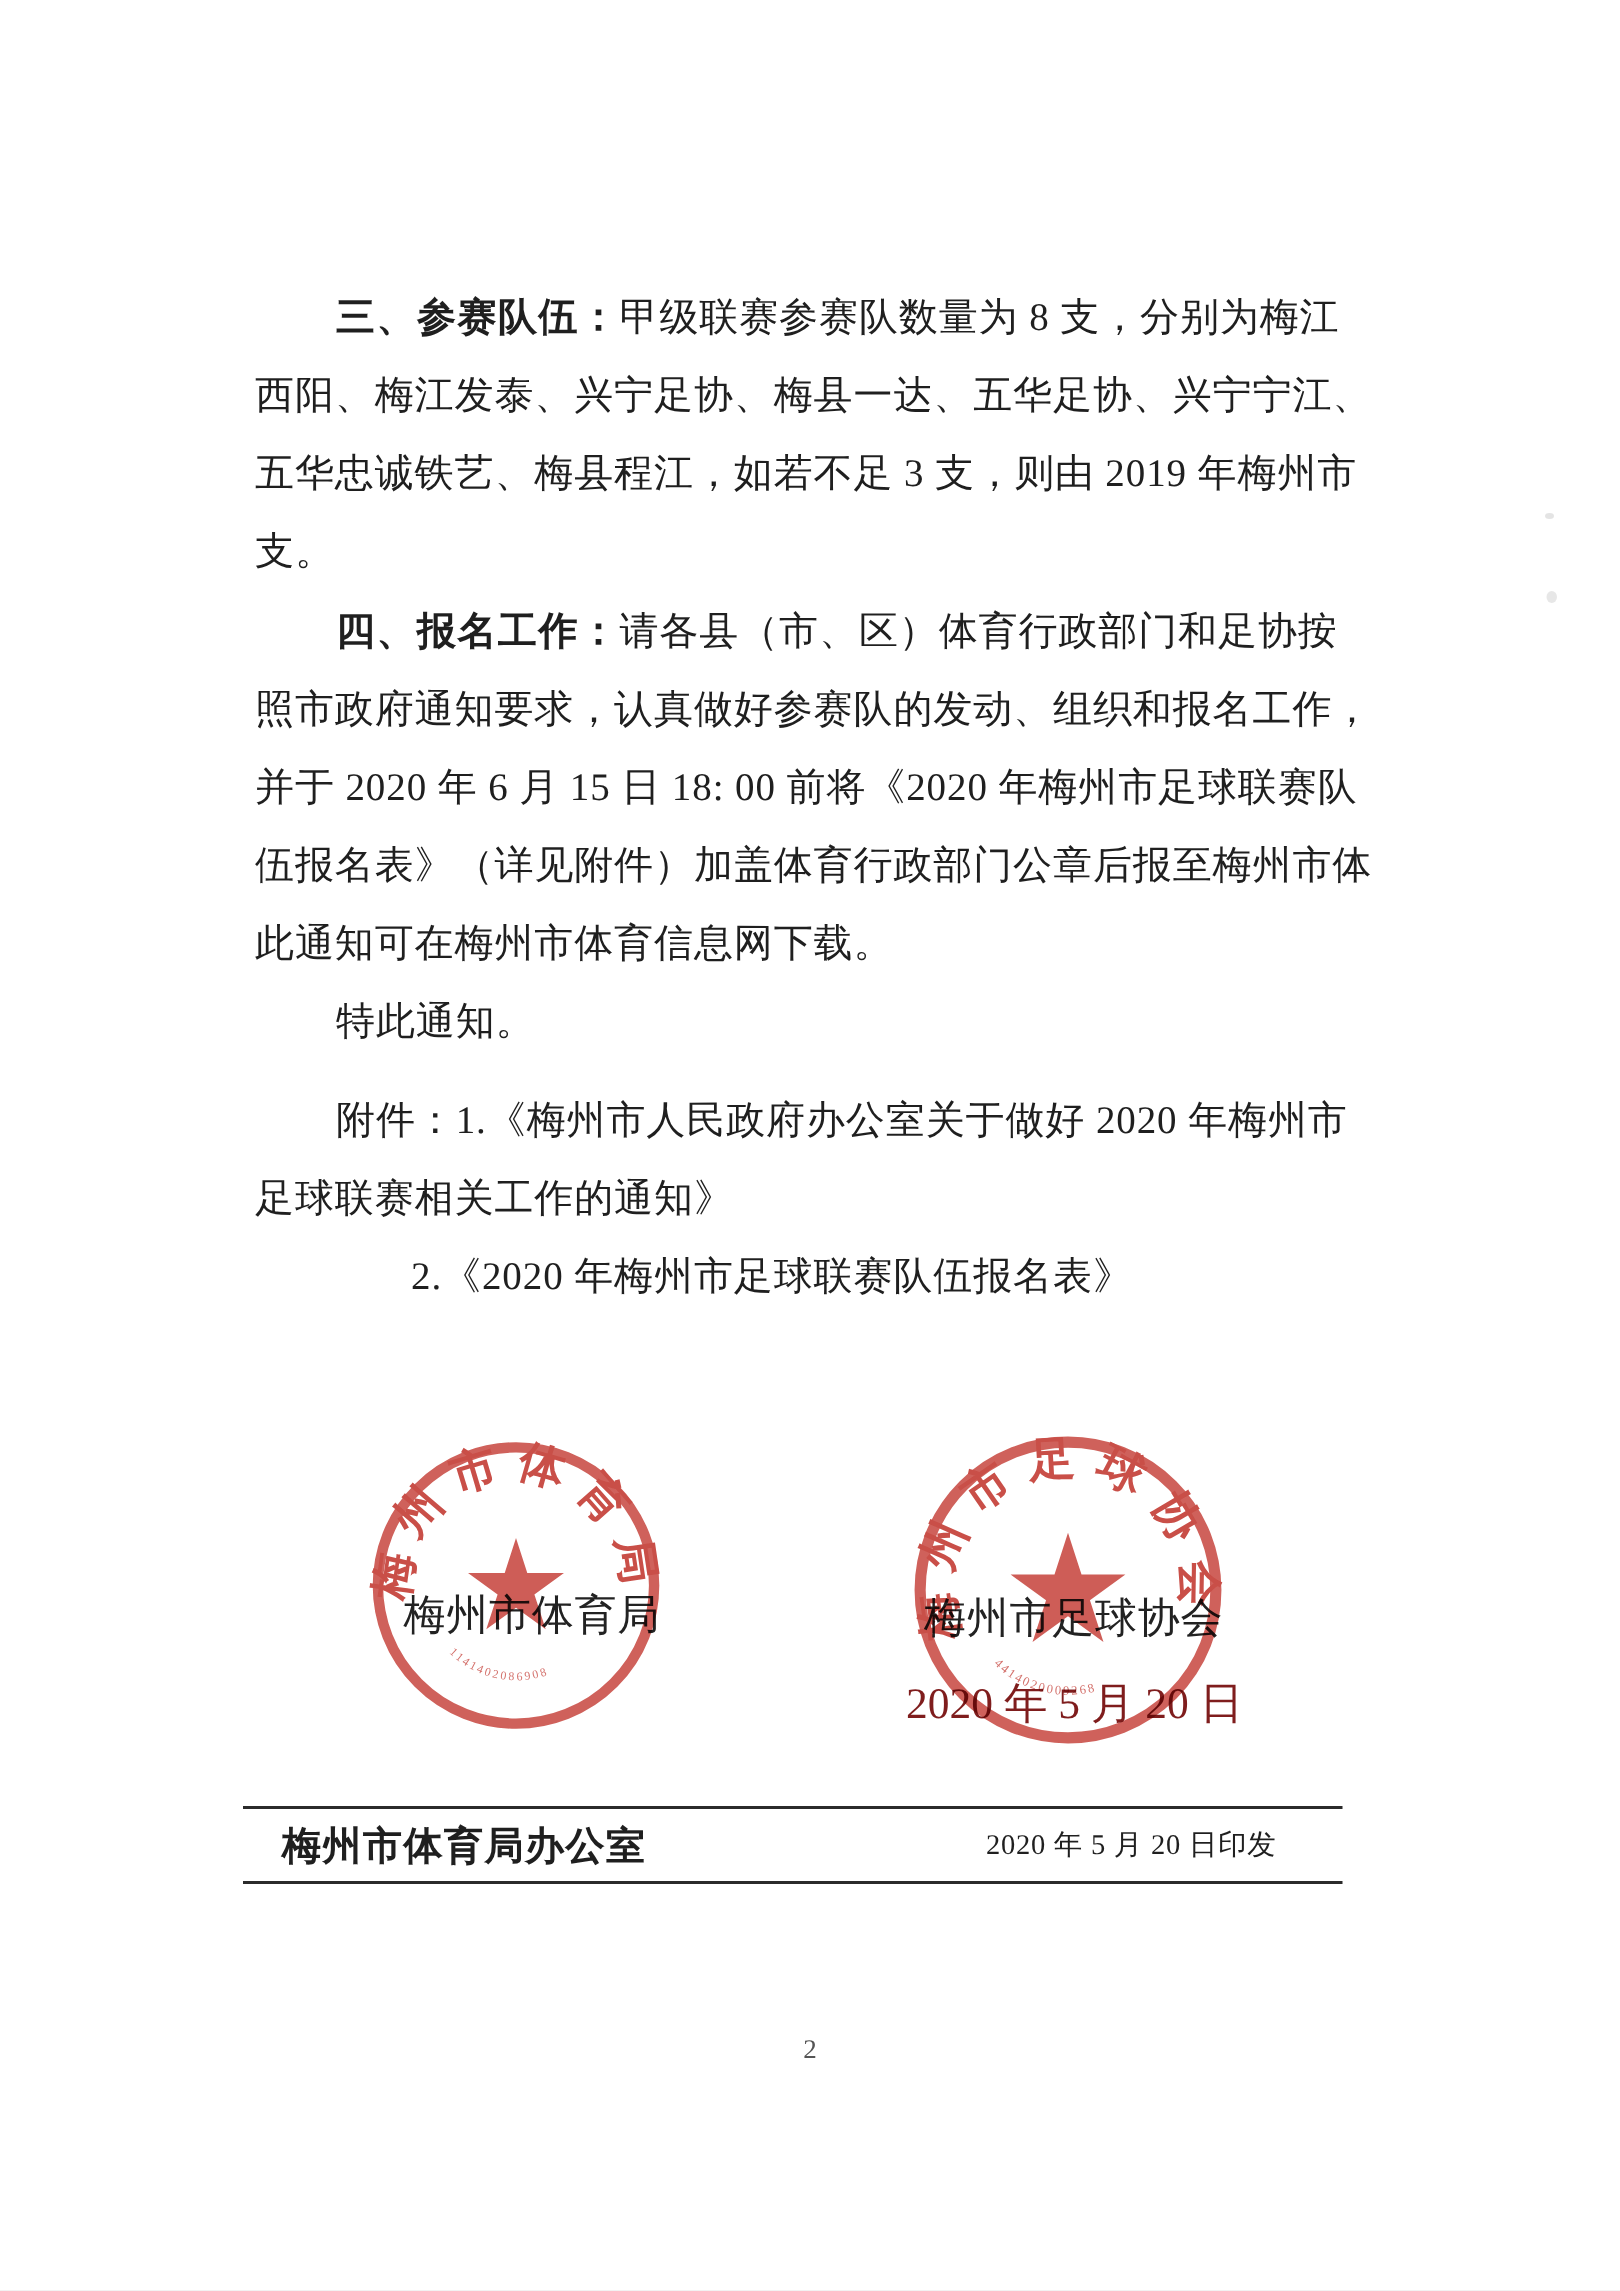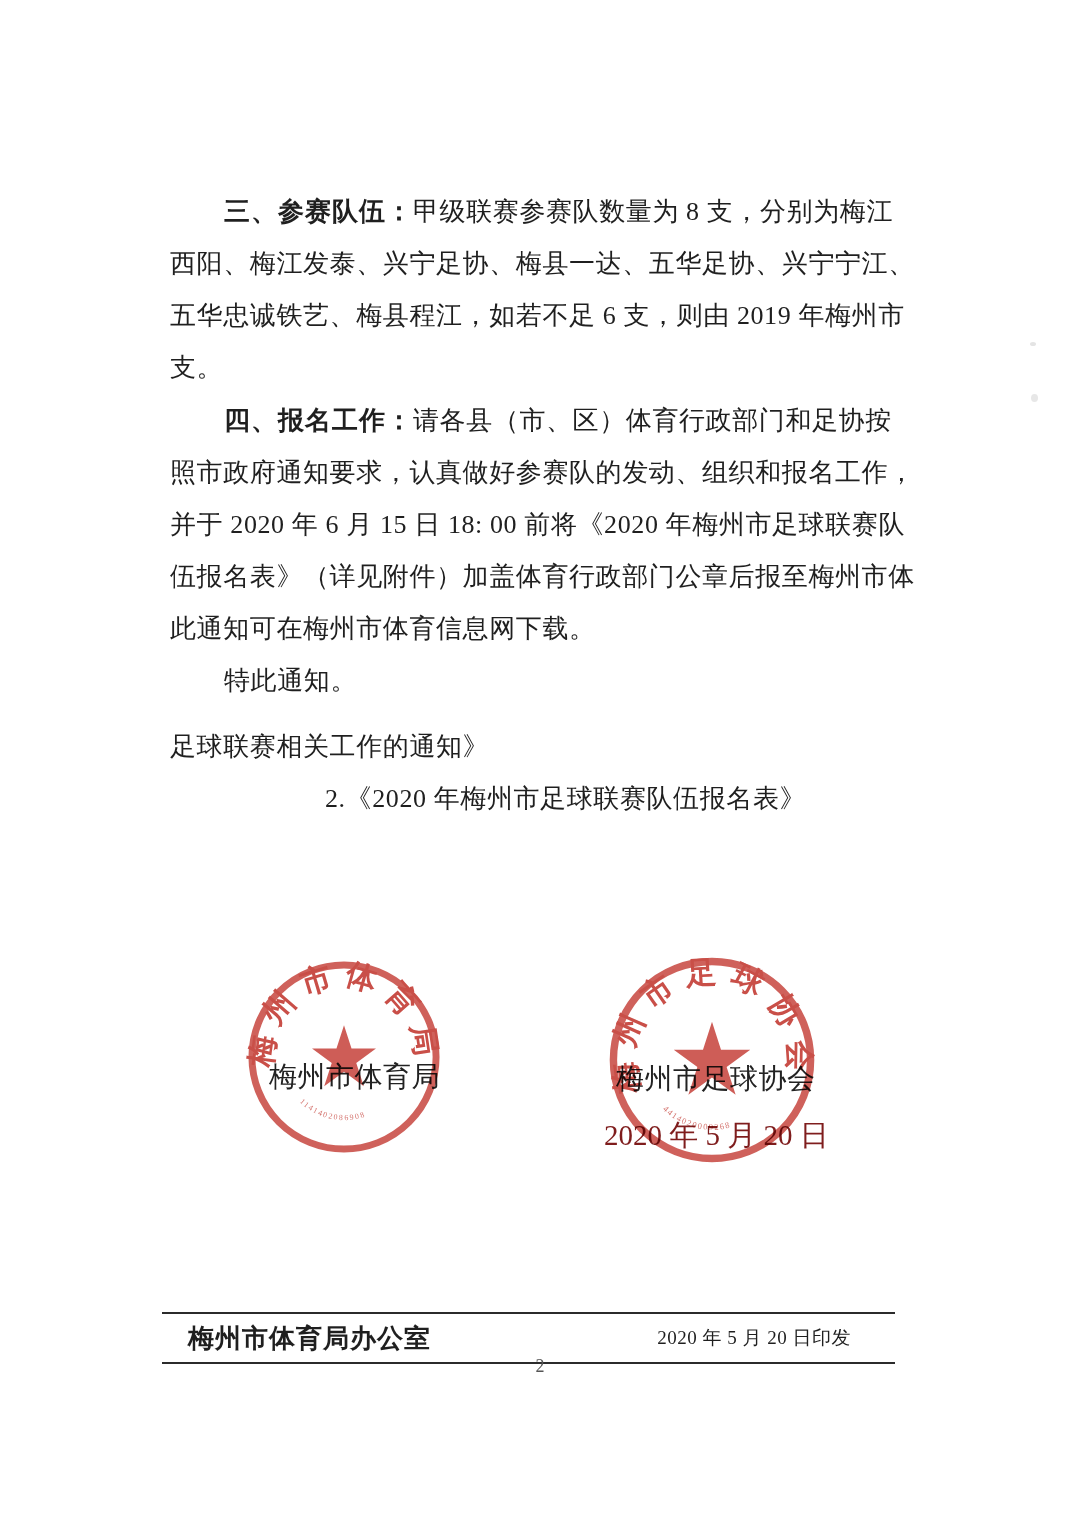--- a/index.html
+++ b/index.html
@@ -23,21 +23,21 @@
   .line{white-space:nowrap;}
   .indent{text-indent:54px;}
   .head{
     font-family:"Liberation Sans","DejaVu Sans",sans-serif;
     font-weight:700;
     letter-spacing:1px;
   }
   .attachments{margin-top:14px;}
   .att-1{margin-left:54px;}
   .att-2{}
-  .att-3{margin-left:51px;text-align:center;}
+  .att-3{margin-left:104px;}
 
   
   .org-name{
     position:absolute;
     font-size:28px;
     letter-spacing:0.5px;
     white-space:nowrap;
     color:#222;
   }
   .org-left{left:269px;top:1058px;}
@@ -62,21 +62,21 @@
     left:158px;top:1186px;
     font-family:"Liberation Sans","DejaVu Sans",sans-serif;
     font-weight:700;
     font-size:29px;
     letter-spacing:1px;
     color:#111;
     white-space:nowrap;
   }
   .footer-bar{
     position:absolute;
-    left:162px;top:1312px;
+    left:162px;top:1204px;
     width:733px;height:52px;
     border-top:2px solid #2b2b2b;
     border-bottom:2px solid #2b2b2b;
     display:flex;
     align-items:center;
     justify-content:space-between;
     padding:0 44px 0 26px;
     box-sizing:border-box;
   }
   .footer-office{
@@ -96,30 +96,31 @@
   .speck-2{left:1031px;top:394px;width:7px;height:8px;opacity:.45;}
 </style>
 </head>
 <body>
 
 <div class="page">
 
   <div class="body-text">
     <div class="line indent"><span class="head">三、参赛队伍：</span><span>甲级联赛参赛队数量为 8 支，分别为梅江</span></div>
     <div class="line">西阳、梅江发泰、兴宁足协、梅县一达、五华足协、兴宁宁江、</div>
-    <div class="line">五华忠诚铁艺、梅县程江，如若不足 6 支，则由 2019 年梅州市</div>
+    <div class="line">五华忠诚铁艺、梅县程江，如若不足 3 支，则由 2019 年梅州市</div>
     <div class="line">支。</div>
     <div class="line indent"><span class="head">四、报名工作：</span><span>请各县（市、区）体育行政部门和足协按</span></div>
     <div class="line">照市政府通知要求，认真做好参赛队的发动、组织和报名工作，</div>
     <div class="line">并于 2020 年 6 月 15 日 18: 00 前将《2020 年梅州市足球联赛队</div>
     <div class="line">伍报名表》（详见附件）加盖体育行政部门公章后报至梅州市体</div>
     <div class="line">此通知可在梅州市体育信息网下载。</div>
     <div class="line indent">特此通知。</div>
 
     <div class="attachments">
+      <div class="line att-1">附件：1.《梅州市人民政府办公室关于做好 2020 年梅州市</div>
       <div class="line att-2">足球联赛相关工作的通知》</div>
       <div class="line att-3">2.《2020 年梅州市足球联赛队伍报名表》</div>
     </div>
   </div>
 
   <div class="org-name org-left">梅州市体育局</div>
   <div class="org-name org-right">梅州市足球协会</div>
   <div class="sign-date">2020 年 5 月 20 日</div>
 
   <svg class="stamp stamp-left" viewBox="0 0 200 200">

